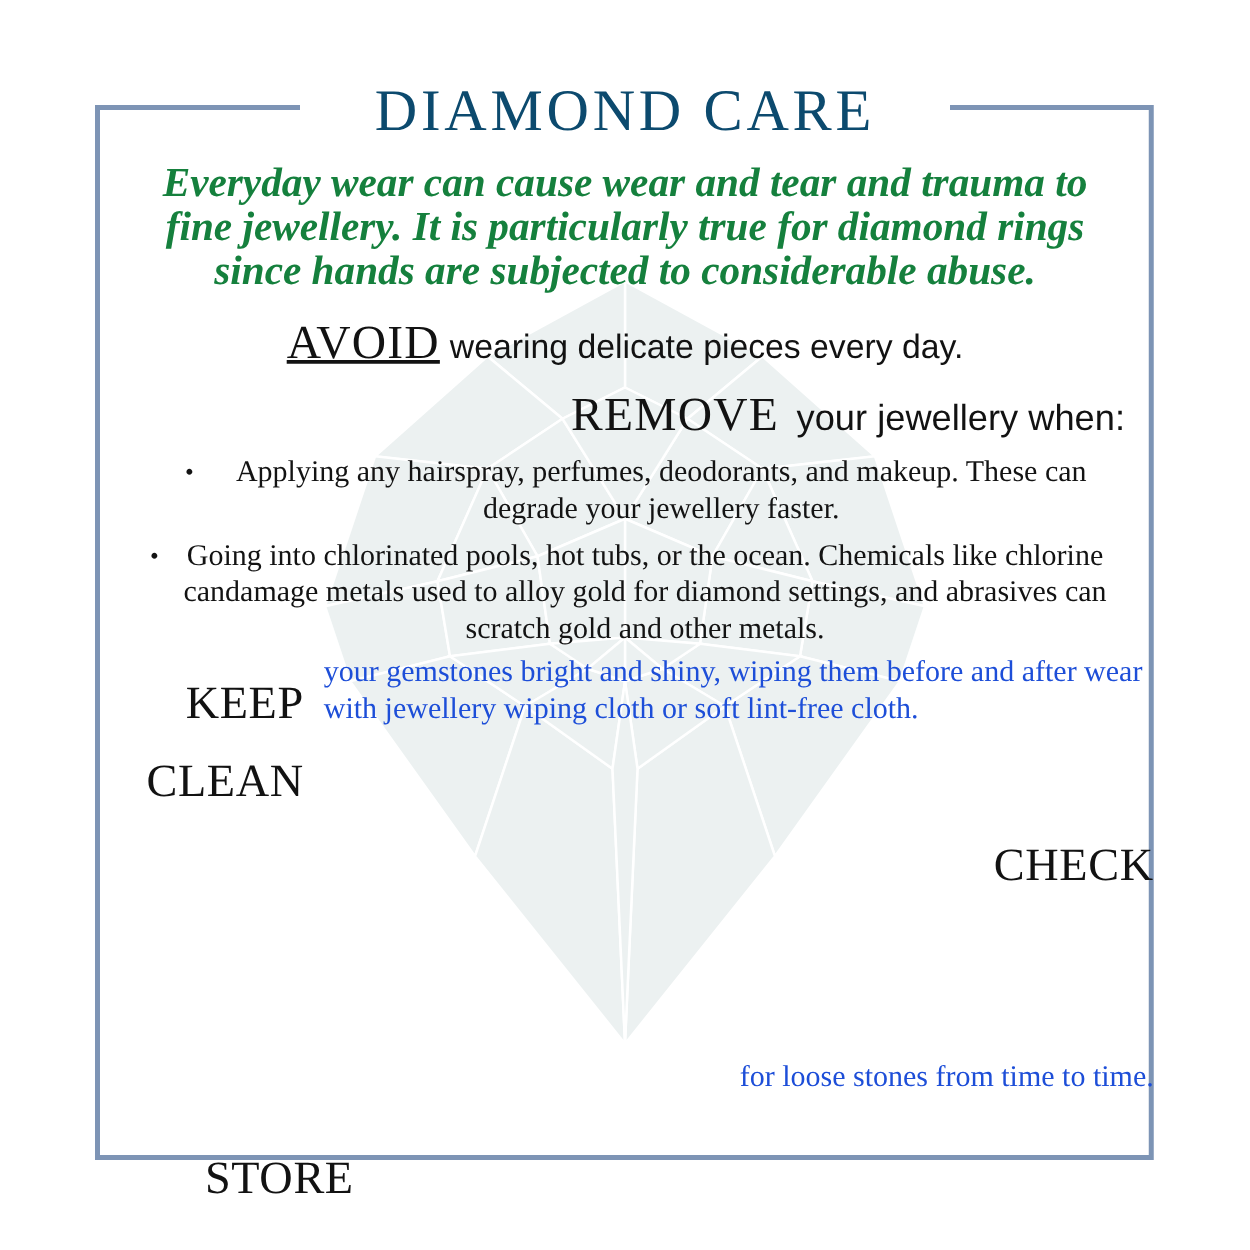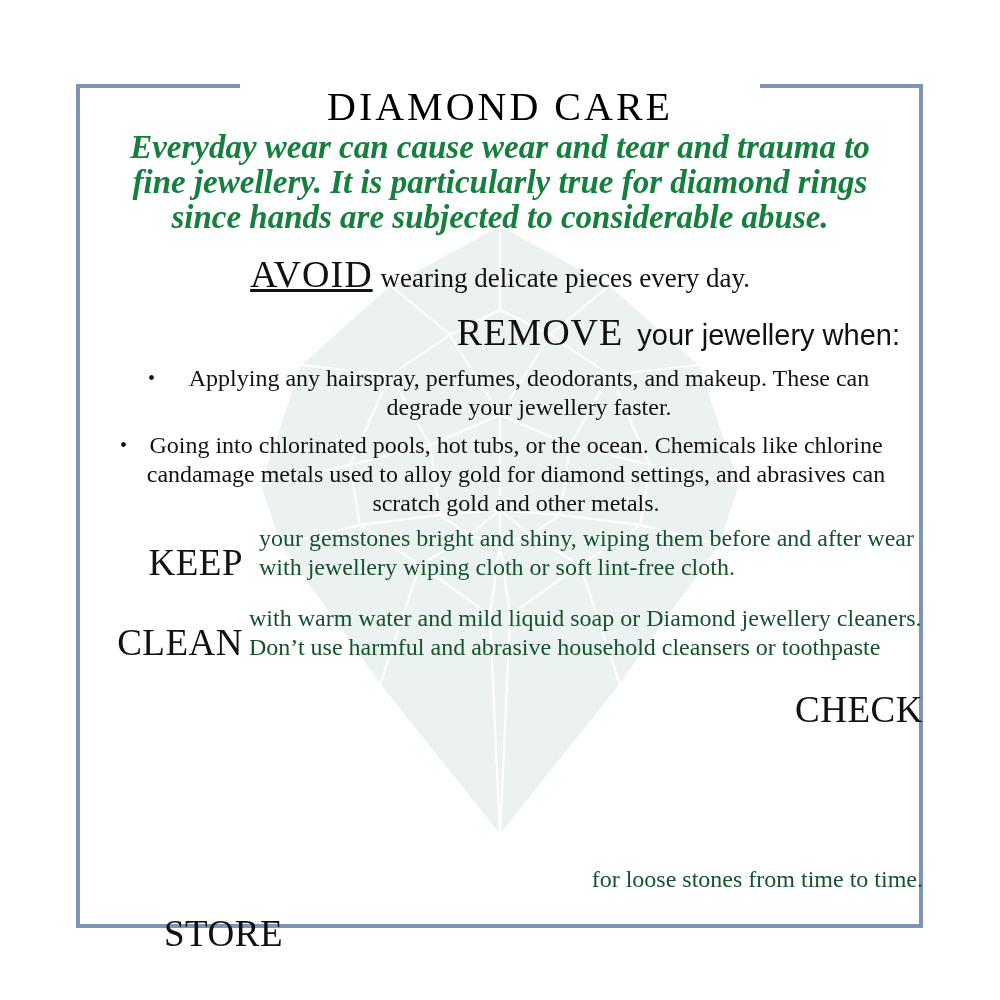--- a/index.html
+++ b/index.html
@@ -65,28 +65,28 @@
     left: 0;
     top: 0;
     width: 1000px;
     height: 1000px;
     z-index: 3;
   }
 
   .title {
     position: absolute;
     left: 0;
-    top: 76px;
+    top: 58px;
     width: 1000px;
     text-align: center;
     font-family: "Liberation Serif", serif;
-    font-size: 40px;
+    font-size: 47px;
     line-height: 62px;
     letter-spacing: 3px;
-    color: #000000;
+    color: #0c4a6e;
     white-space: nowrap;
   }
 
   .intro {
     position: absolute;
     left: 100px;
     top: 130px;
     width: 800px;
     text-align: center;
     font-family: "Liberation Serif", serif;
@@ -108,21 +108,21 @@
   }
   .kw-inline {
     font-family: "Liberation Serif", serif;
     font-size: 38px;
     letter-spacing: 1px;
     color: #121212;
     vertical-align: baseline;
     text-decoration: underline;
   }
   .avoid-body {
-    font-family: Liberation Serif, serif;
+    font-family: Liberation Sans, sans-serif;
     font-size: 27px;
     color: #121212;
     margin-left: 8px;
   }
 
   
   .remove-line {
     position: absolute;
     left: 100px;
     top: 310px;
@@ -192,34 +192,34 @@
     color: #121212;
     white-space: nowrap;
     padding-top: 2px;
   }
   .row .kw.wide { flex-basis: 205px; }
   .row .para {
     flex: 1 1 auto;
     font-family: "Liberation Serif", serif;
     font-size: 24px;
     line-height: 29px;
-    color: #14532d;
+    color: #1d4ed8;
     padding-left: 12px;
   }
   .row.r-keep .para   { padding-left: 16px; }
   .row.r-clean .para  { padding-left: 6px; }
   .row.r-check .para  { padding-left: 18px; padding-top: 10px; }
   .row.r-protect .para{ padding-left: 10px; padding-top: 4px; }
   .row.r-store .para  { padding-left: 10px; padding-top: 2px; }
 
   .row.r-keep    { margin-top: 0px; }
   .row.r-clean   { margin-top: 22px; }
   .row.r-check   { margin-top: 26px; flex-direction: column; }
   .row.r-protect { margin-top: 26px; }
-  .row.r-store   { margin-top: 18px; }
+  .row.r-store   { margin-top: 44px; }
 </style>
 </head>
 <body>
 
 <div class="poster">
 
   <svg class="watermark" viewBox="0 0 640 640" xmlns="http://www.w3.org/2000/svg">
     <g fill="#e9efef" stroke="#ffffff" stroke-width="2">
 
       <polygon points="320,10 430,70 370,120 320,95"></polygon>
@@ -287,21 +287,20 @@
 
     <div class="rows">
 
       <div class="row r-keep">
         <div class="kw">KEEP</div>
         <div class="para">your gemstones bright and shiny, wiping them before and after wear with jewellery wiping cloth or soft lint-free cloth.</div>
       </div>
 
       <div class="row r-clean">
         <div class="kw">CLEAN</div>
-        <div class="para">with warm water and mild liquid soap or Diamond jewellery cleaners. Don’t use harmful and abrasive household cleansers or toothpaste</div>
       </div>
 
       <div class="row r-check">
         <div class="kw">CHECK</div>
         <div class="para">for loose stones from time to time.</div>
       </div>
 
 
       <div class="row r-store">
         <div class="kw wide">STORE</div>

